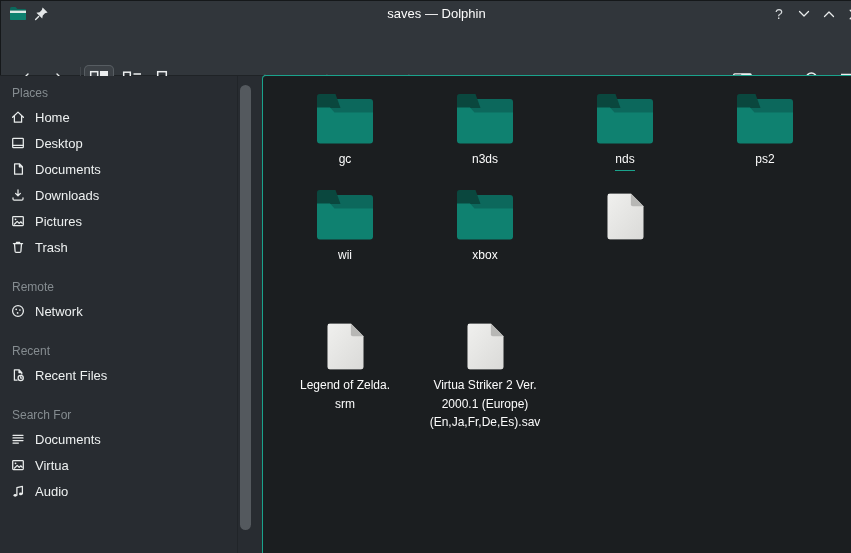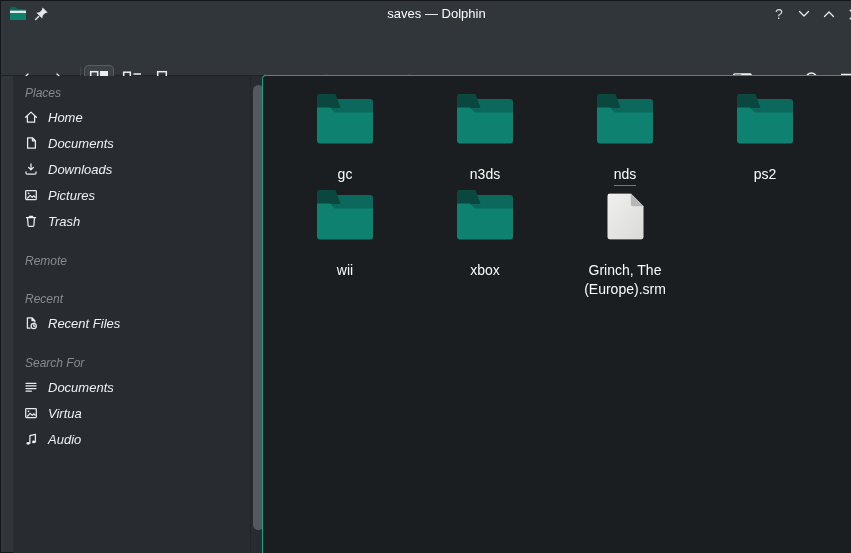--- a/index.html
+++ b/index.html
@@ -30,40 +30,40 @@
   .tsep{position:absolute;left:80px;top:39px;width:1px;height:26px;background:#41464b;}
   .viewbtn{position:absolute;top:37px;width:30px;height:30px;display:flex;align-items:center;justify-content:center;border-radius:5px;}
   .viewbtn.active{background:#3c4146;box-shadow:inset 0 0 0 1px #575d62;}
   .crumbs{position:absolute;left:263px;top:38px;height:28px;display:flex;align-items:center;gap:9px;
           color:#eff1f1;font-size:13.5px;}
   .crumb-current{font-weight:bold;color:#ffffff;}
   .tb-right{position:absolute;right:12px;top:38px;height:28px;display:flex;align-items:center;gap:19px;}
   .splitbtn{display:flex;align-items:center;gap:7px;color:#eff1f1;font-size:13.5px;}
 
   
-  .sidepanel{position:absolute;left:13px;top:76px;width:262px;bottom:0;background:var(--panel);font-style:italic;}
+  .sidepanel{position:absolute;left:0;top:76px;width:262px;bottom:0;background:var(--panel);}
   .side-sep{position:absolute;left:237px;top:0;bottom:0;width:1px;background:#212529;}
   .side-list{padding-top:6px;width:237px;}
   .side-header{height:22px;display:flex;align-items:center;padding-left:12px;
                color:var(--muted);font-size:12px;}
   .side-header.gap{margin-top:16px;}
   .side-item{height:26px;display:flex;align-items:center;gap:9px;padding-left:10px;
              color:#eef1f1;font-size:13px;}
   .sicon{width:16px;height:16px;flex:0 0 16px;}
   .v-scroll{position:absolute;left:240px;top:9px;width:11px;height:445px;border-radius:5.5px;background:#54595e;}
 
   
   .view{position:absolute;left:262px;top:75px;right:1px;bottom:0;background:var(--view);
         border-top:1px solid var(--accent);border-left:1px solid var(--accent);
         border-right:1px solid var(--accent);border-top-left-radius:4px;}
   .grid-row{position:absolute;left:12px;display:flex;}
   .cell{width:140px;display:flex;flex-direction:column;align-items:center;}
   .icon-box{height:52px;display:flex;align-items:flex-end;justify-content:center;}
-  .cell-label{margin-top:21px;max-width:126px;text-align:center;color:#fcfcfc;
-              font-size:14px;line-height:18.5px;white-space:pre-line;}
+  .cell-label{margin-top:6px;max-width:126px;text-align:center;color:#fcfcfc;
+              font-size:12px;line-height:18.5px;white-space:pre-line;}
   .hover-underline{border-bottom:1px solid var(--accent);padding-bottom:1px;}
 </style>
 </head>
 <body>
 
 <svg width="0" height="0" style="position:absolute">
   <defs>
     <linearGradient id="pg" x1="0" y1="0" x2="1" y2="1">
       <stop offset="0" stop-color="#f0f0ee"></stop>
         <stop offset="1" stop-color="#dadad8"></stop>
@@ -203,20 +203,27 @@
       <div class="side-header">Places</div>
 
       <div class="side-item">
         <svg class="sicon ic" viewBox="0 0 16 16">
             <path d="M2.6 8.3 L8 3.1 L13.4 8.3 M4.4 7 V13.2 H11.6 V7"></path>
           </svg>
         <span>Home</span>
       </div>
       <div class="side-item">
         <svg class="sicon ic" viewBox="0 0 16 16">
+            <rect x="2.7" y="3.3" width="10.6" height="9.4" rx="0.8"></rect>
+            <path d="M2.7 10.4 H13.3"></path>
+          </svg>
+        <span>Desktop</span>
+      </div>
+      <div class="side-item">
+        <svg class="sicon ic" viewBox="0 0 16 16">
             <path d="M4.6 2.8 H9.4 L12.4 5.8 V13.2 H4.6 Z M9.4 2.8 V5.8 H12.4"></path>
           </svg>
         <span>Documents</span>
       </div>
       <div class="side-item">
         <svg class="sicon ic" viewBox="0 0 16 16">
             <path d="M8 2.8 V8.6 M5.6 6.4 L8 8.8 L10.4 6.4 M3 10.8 V12 Q3 13.2 4.2 13.2 H11.8 Q13 13.2 13 12 V10.8"></path>
           </svg>
         <span>Downloads</span>
       </div>
@@ -229,20 +236,29 @@
         <span>Pictures</span>
       </div>
       <div class="side-item">
         <svg class="sicon ic" viewBox="0 0 16 16">
             <path d="M3.4 4.6 H12.6 M6.4 4.4 V3.4 H9.6 V4.4 M4.5 4.6 L5.1 12.4 Q5.2 13.3 6.1 13.3 H9.9 Q10.8 13.3 10.9 12.4 L11.5 4.6"></path>
           </svg>
         <span>Trash</span>
       </div>
 
       <div class="side-header gap">Remote</div>
+      <div class="side-item">
+        <svg class="sicon ic" viewBox="0 0 16 16">
+            <circle cx="8" cy="8" r="5.4"></circle>
+            <circle cx="6.2" cy="6.3" r="0.85" fill="#e9ecec" stroke="none"></circle>
+            <circle cx="9.9" cy="7" r="0.85" fill="#e9ecec" stroke="none"></circle>
+            <circle cx="7.6" cy="9.9" r="0.85" fill="#e9ecec" stroke="none"></circle>
+          </svg>
+        <span>Network</span>
+      </div>
 
       <div class="side-header gap">Recent</div>
       <div class="side-item">
         <svg class="sicon ic" viewBox="0 0 16 16">
             <path d="M4.4 2.8 H9 L11.8 5.6 V7 M9 2.8 V5.6 H11.8 M4.4 2.8 V13.2 H7"></path>
             <circle cx="10.7" cy="10.9" r="2.6"></circle>
             <path d="M10.7 9.7 V11 H11.9"></path>
           </svg>
         <span>Recent Files</span>
       </div>
@@ -328,20 +344,39 @@
             </svg>
           </span>
         <span class="cell-label">xbox</span>
       </div>
       <div class="cell">
         <span class="icon-box">
             <svg width="37" height="47" viewBox="0 0 38 48">
               <use href="#sym-file"></use>
             </svg>
           </span>
-        <span class="cell-label">Grinch, The
-(Europe).srm</span>
       </div>
     </div>
 
+    <div class="grid-row" style="top:242px">
+      <div class="cell">
+        <span class="icon-box">
+            <svg width="37" height="47" viewBox="0 0 38 48">
+              <use href="#sym-file"></use>
+            </svg>
+          </span>
+        <span class="cell-label">Legend of Zelda.
+srm</span>
+      </div>
+      <div class="cell">
+        <span class="icon-box">
+            <svg width="37" height="47" viewBox="0 0 38 48">
+              <use href="#sym-file"></use>
+            </svg>
+          </span>
+        <span class="cell-label">Virtua Striker 2 Ver.
+2000.1 (Europe)
+(En,Ja,Fr,De,Es).sav</span>
+      </div>
+    </div>
 
   </div>
 </div>
 
 </body></html>

